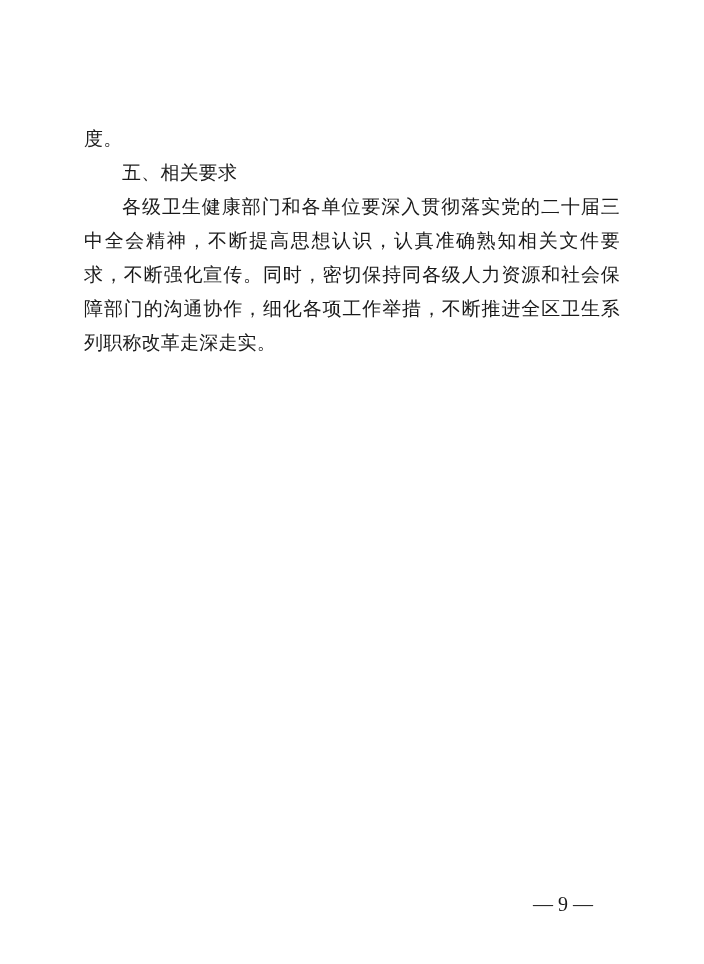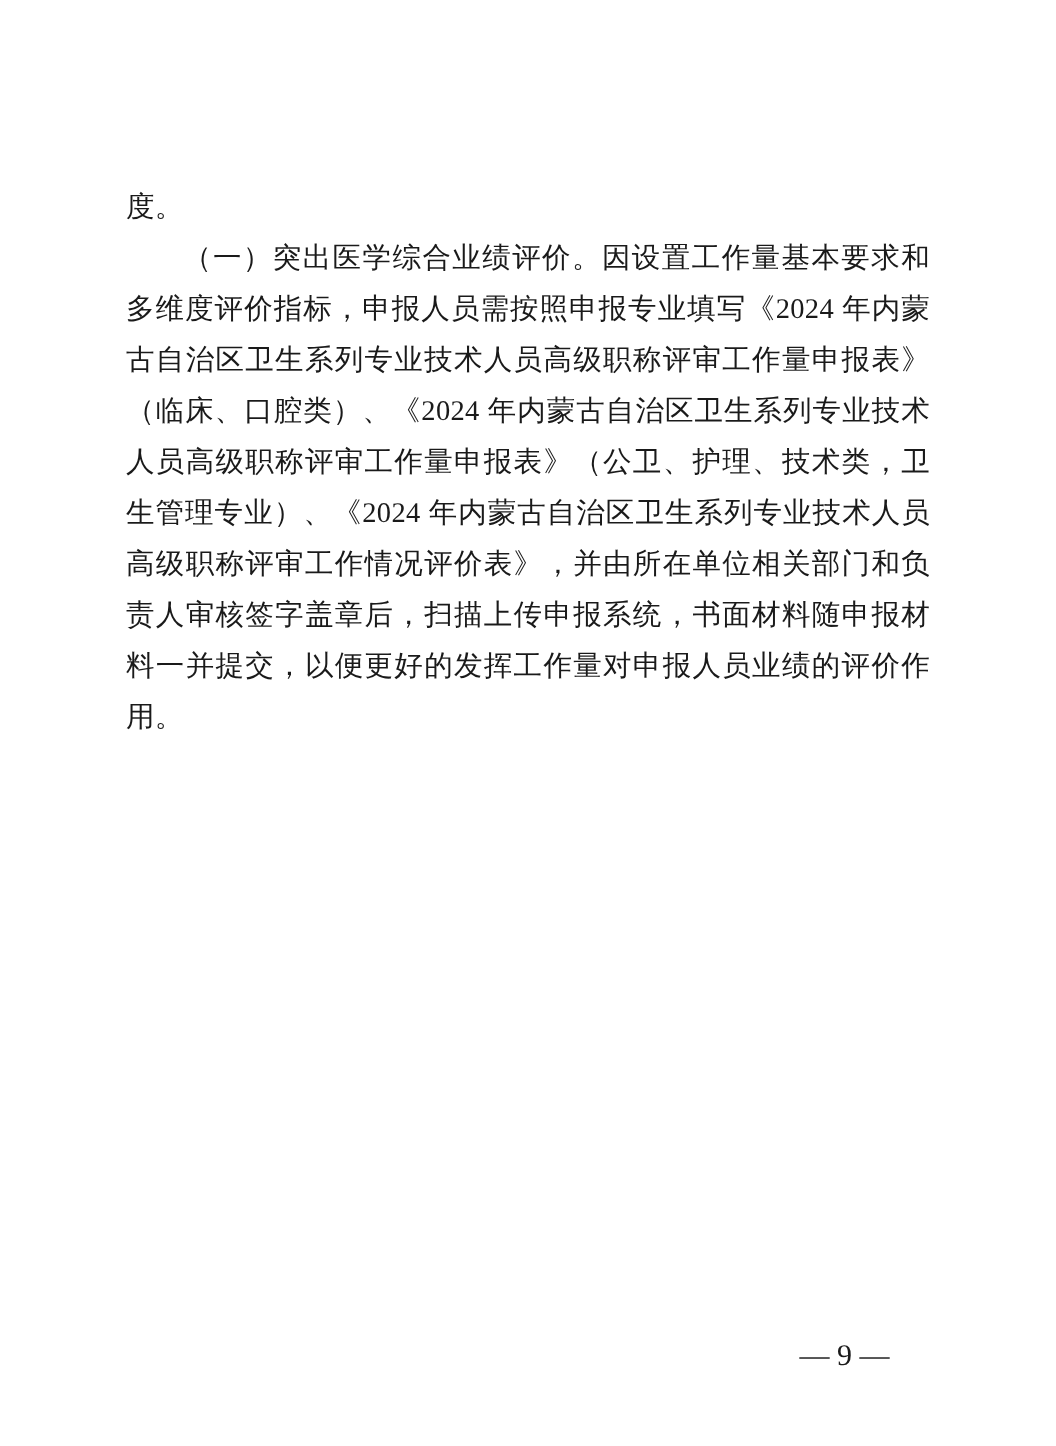--- a/index.html
+++ b/index.html
@@ -46,16 +46,17 @@
     white-space: pre;
     font-family: "Liberation Serif", "DejaVu Serif", serif;
   }
 </style>
 </head>
 <body>
 
 <div class="page">
   <div class="content">
     <p class="no-indent">度。</p>
-    <p>（一）突出医学综合业绩评价。因设置工作量基本要求和多维度评价指标，申报人员需按照申报专业填写《2024 年内蒙古自治区卫生系列专业技术人员高级职称评审工作量申报表》（临床、口腔类）、《2024 年内蒙古自治区卫生系列专业技术人员高级职称评审工作量申报表》（公卫、护理、技术类，卫生管理专业）、《2024 年内蒙古自治区卫生系列专业技术人员高级职称评审工作情况评价表》，并由所在单位相关部门和负责人审核签字盖章后，扫描上传申报系统，书面材料随申报材料一并提交，以便更好的发挥工作量对申报人员业绩的评价作用。</p>
+    <p>五、相关要求</p>
+    <p>各级卫生健康部门和各单位要深入贯彻落实党的二十届三中全会精神，不断提高思想认识，认真准确熟知相关文件要求，不断强化宣传。同时，密切保持同各级人力资源和社会保障部门的沟通协作，细化各项工作举措，不断推进全区卫生系列职称改革走深走实。</p>
   </div>
   <div class="page-number">— 9 —</div>
 </div>
 
 </body></html>

